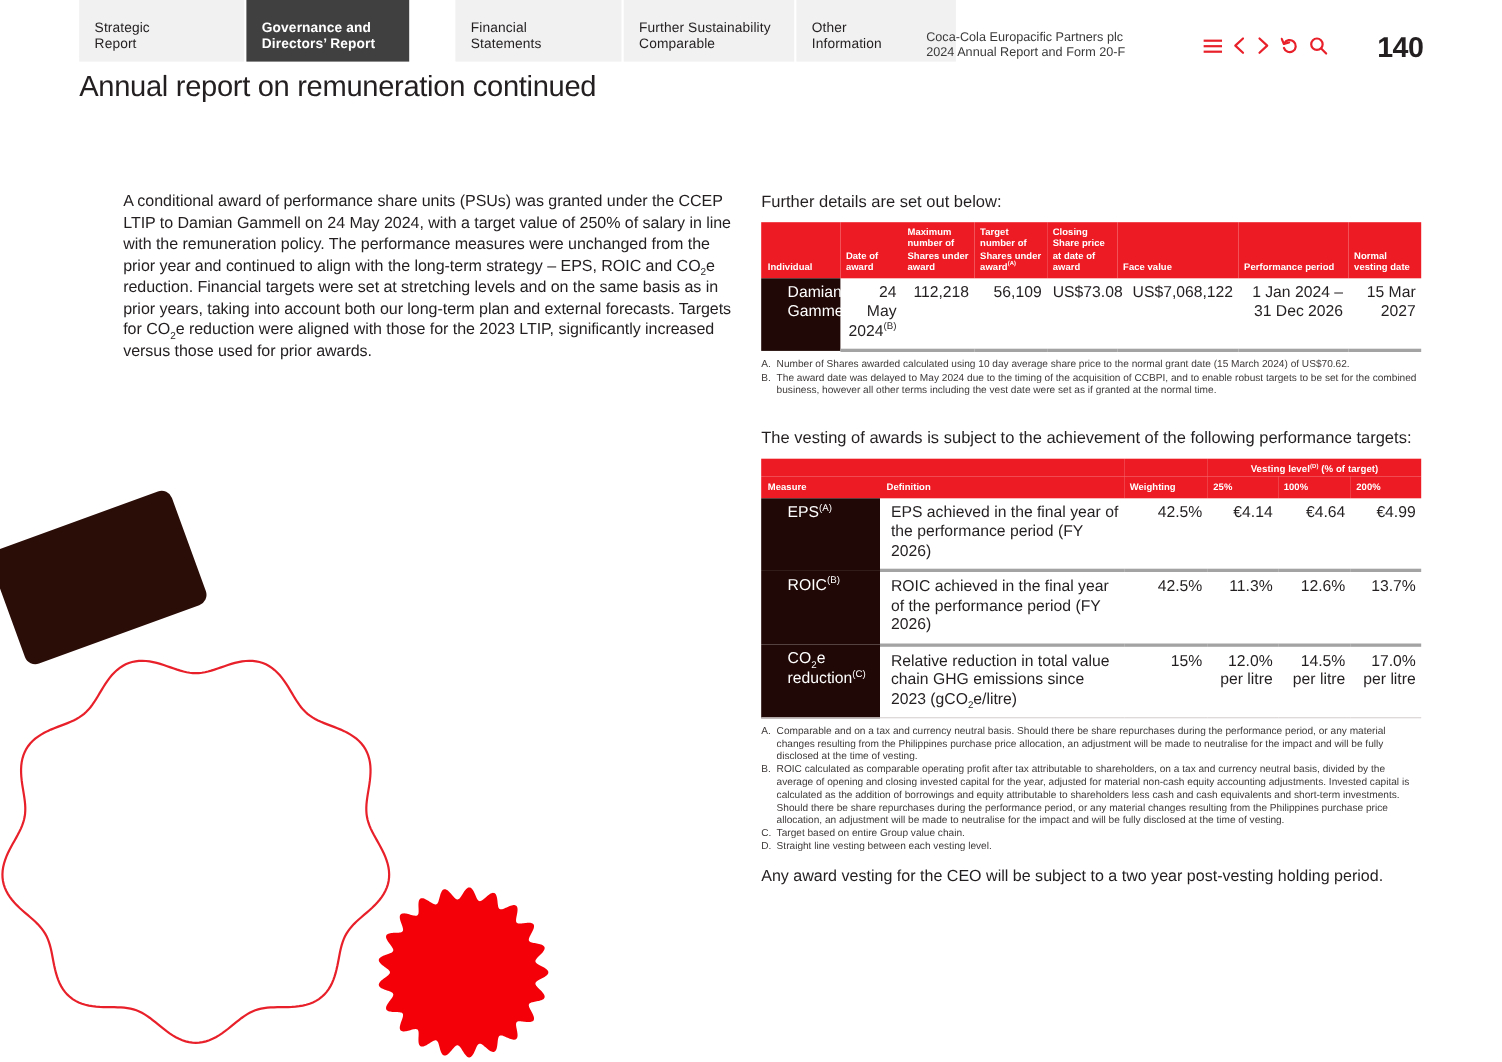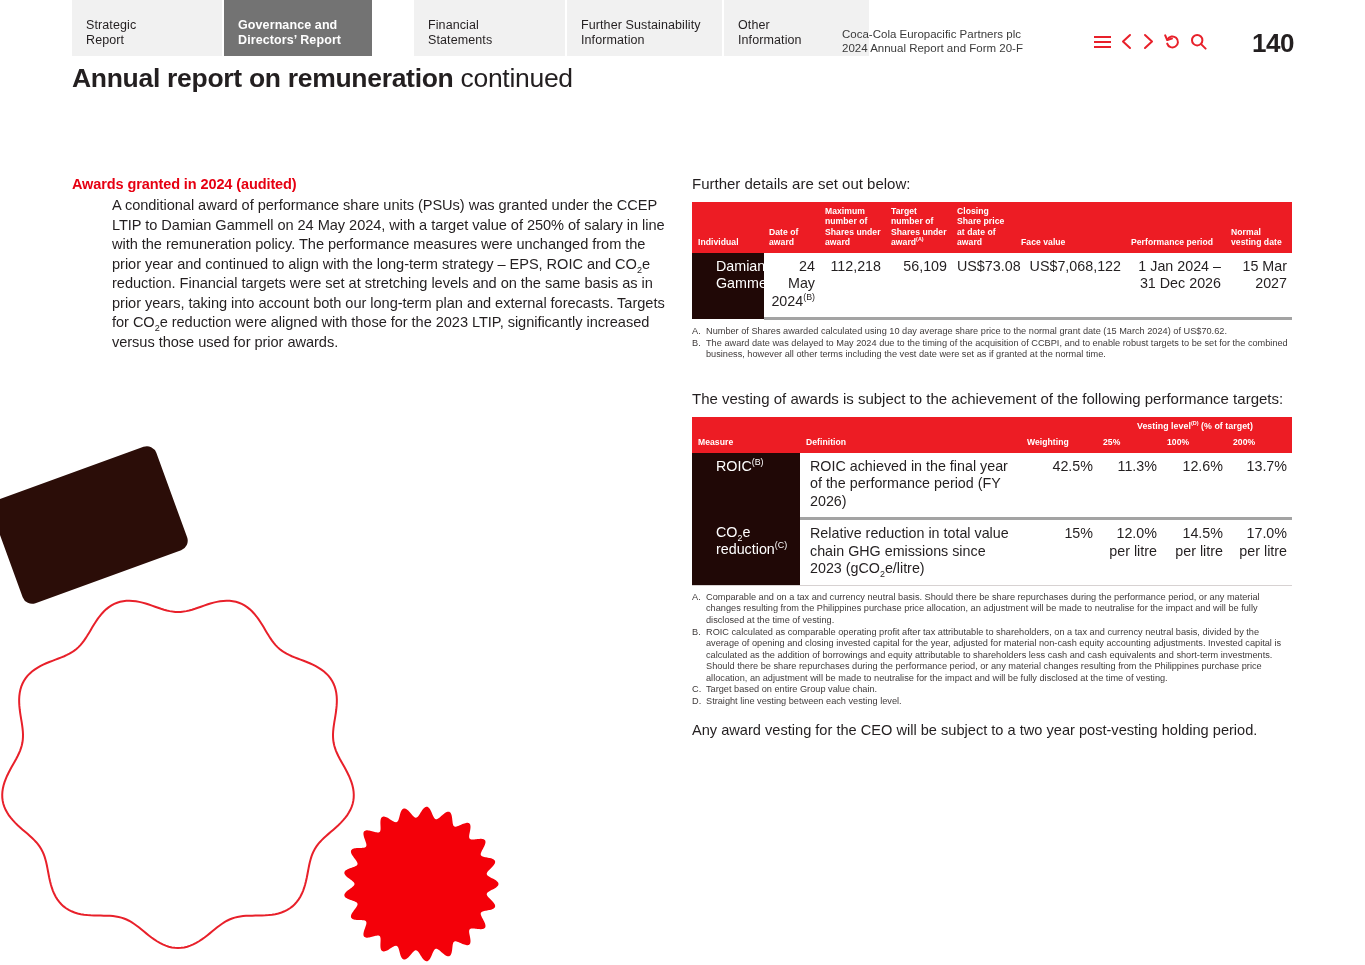--- a/index.html
+++ b/index.html
@@ -58,21 +58,21 @@
     font-size: 12.5px;
     line-height: 15px;
     padding: 18px 14px 0 14px;
     box-sizing: border-box;
     height: 56px;
     margin-right: 2px;
     white-space: pre-line;
     letter-spacing: 0.1px;
   }
   .tab.active {
-    background: #737373;
+    background: #404040;
     color: #ffffff;
     font-weight: bold;
   }
   .tab-w1 { width: 150px; }
   .tab-w2 { width: 148px; }
   .tab-w3 { width: 151px; margin-left: 40px; }
   .tab-w4 { width: 155px; }
   .tab-w5 { width: 145px; }
 
   .doc-ident {
@@ -106,21 +106,21 @@
   
   .page-title {
     position: absolute;
     left: 72px;
     top: 62px;
     font-size: 26.5px;
     line-height: 32px;
     letter-spacing: -0.3px;
     z-index: 4;
   }
-  .page-title b { font-weight: bold; margin-top: 40px; }
+  .page-title b { font-weight: normal; margin-top: 40px; }
   .page-title span { font-weight: normal; }
 
   
   .left-col {
     position: absolute;
     left: 72px;
     top: 174px;
     width: 600px;
     z-index: 3;
   }
@@ -246,21 +246,21 @@
 
 <div class="topbar">
   <div class="tabs">
     <div class="tab tab-w1">Strategic
 Report</div>
     <div class="tab active tab-w2">Governance and
 Directors’ Report</div>
     <div class="tab tab-w3">Financial
 Statements</div>
     <div class="tab tab-w4">Further Sustainability
-Information</div>
+Comparable</div>
     <div class="tab tab-w5">Other
 Information</div>
   </div>
 
   <div class="doc-ident">Coca-Cola Europacific Partners plc
 2024 Annual Report and Form 20-F</div>
 
   <div class="nav-icons">
     <span>
       <svg width="17" height="14" viewBox="0 0 17 14">
@@ -294,21 +294,20 @@
   </div>
 
   <div class="page-num">140</div>
 </div>
 
 <div class="page-title">
   <b>Annual report on remuneration</b><span> continued</span>
 </div>
 
 <div class="left-col">
-  <div class="sec-head">Awards granted in 2024 (audited)</div>
   <div class="body-copy"><span>A conditional award of performance share units (PSUs) was granted under the CCEP LTIP to Damian Gammell on 24 May 2024, with a target value of 250% of salary in line with the remuneration policy. The performance measures were unchanged from the prior year and continued to align with the long-term strategy – EPS, ROIC and CO</span><sub>2</sub><span>e reduction. Financial targets were set at stretching levels and on the same basis as in prior years, taking into account both our long-term plan and external forecasts. Targets for CO</span><sub>2</sub><span>e reduction were aligned with those for the 2023 LTIP, significantly increased versus those used for prior awards.</span></div>
 </div>
 
 <div class="right-col">
 
   <div class="lead-text">Further details are set out below:</div>
 
   <table class="rep">
     <colgroup>
       <col style="width:72px">
@@ -392,20 +391,28 @@
         <th class="lead-th">Measure</th>
         <th class="lead-th">Definition</th>
         <th>Weighting</th>
         <th>25%</th>
         <th>100%</th>
         <th>200%</th>
       </tr>
     </thead>
     <tbody>
       <tr>
+        <td class="namecell"><span>EPS</span><sup>(A)</sup></td>
+        <td class="defcell">EPS achieved in the final year of the performance period (FY 2026)</td>
+        <td>42.5%</td>
+        <td>€4.14</td>
+        <td>€4.64</td>
+        <td>€4.99</td>
+      </tr>
+      <tr>
         <td class="namecell"><span>ROIC</span><sup>(B)</sup></td>
         <td class="defcell">ROIC achieved in the final year of the performance period (FY 2026)</td>
         <td>42.5%</td>
         <td>11.3%</td>
         <td>12.6%</td>
         <td>13.7%</td>
       </tr>
       <tr class="lastrow">
         <td class="namecell"><span>CO</span><sub>2</sub><span>e reduction</span><sup>(C)</sup></td>
         <td class="defcell"><span>Relative reduction in total value chain GHG emissions since 2023 (gCO</span><sub>2</sub><span>e/litre)</span></td>

